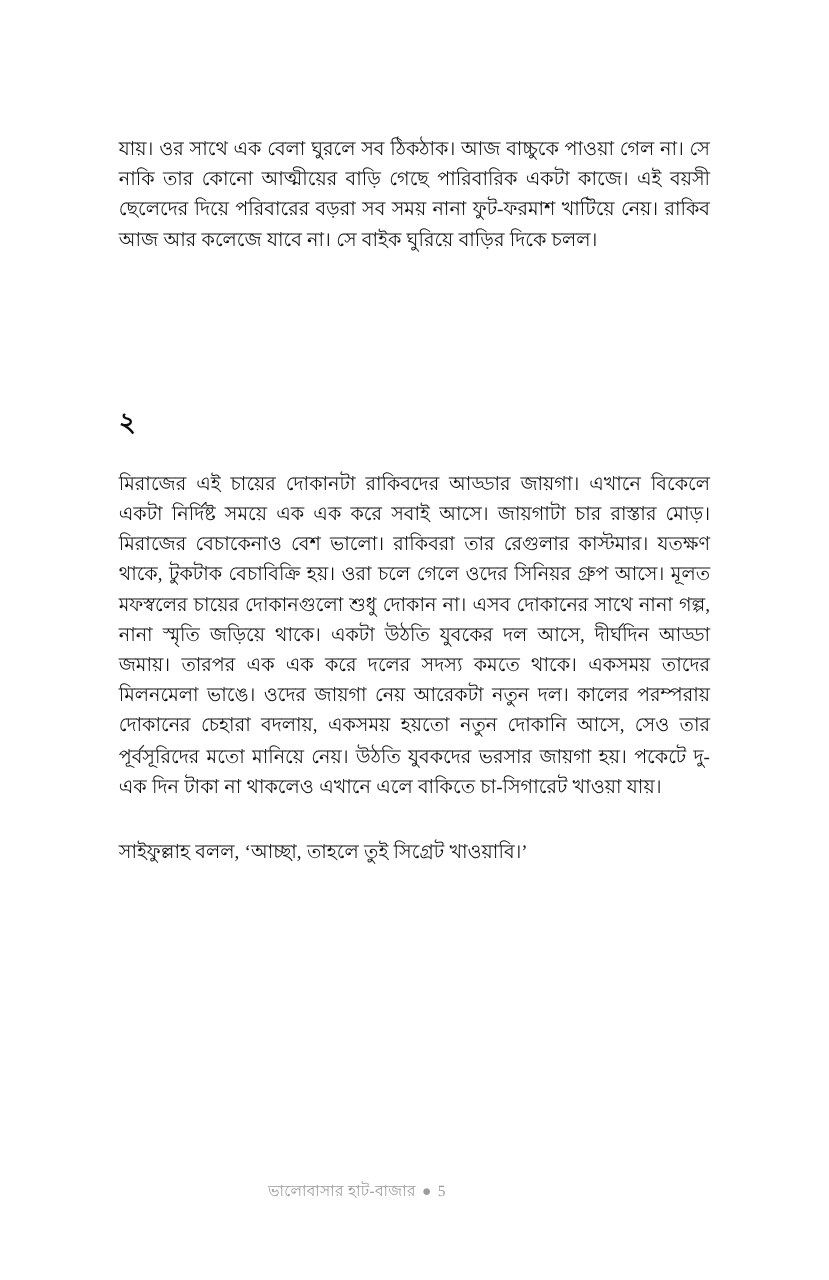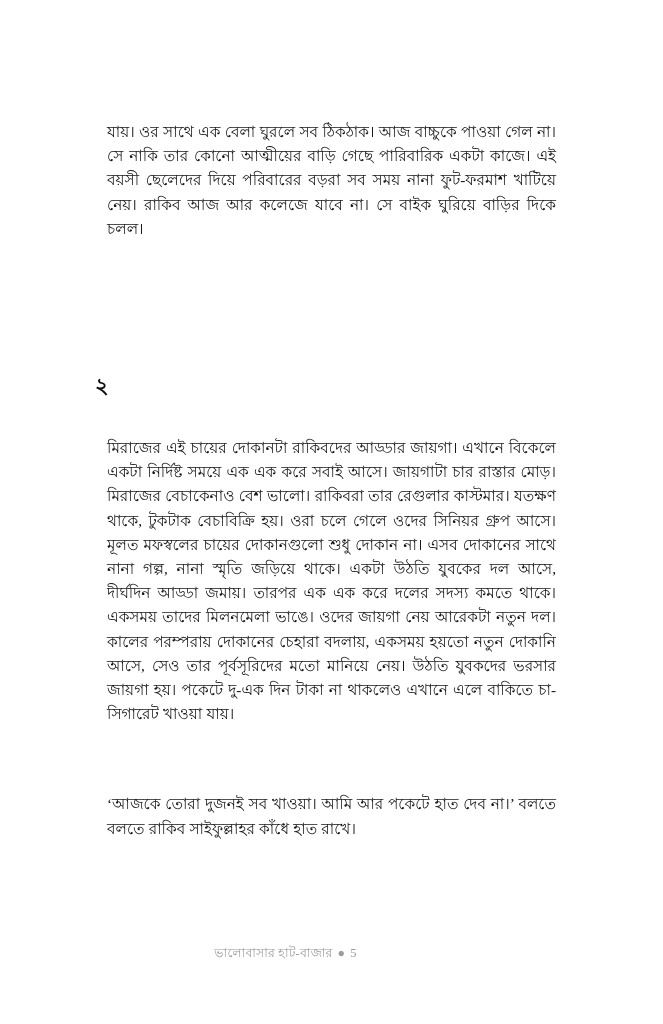--- a/index.html
+++ b/index.html
@@ -23,21 +23,21 @@
     left: 95px;
     top: 108px;
     width: 473px;
   }
 
   .para {
     font-size: 15.3px;
     line-height: 24.2px;
     text-align: justify;
     text-justify: inter-word;
-    margin: 12px;
+    margin: 0;
     color: #141414;
     word-spacing: 0.4px;
   }
 
   .chapter-heading {
     font-size: 21px;
     line-height: 26px;
     font-weight: 700;
     color: #0d0d0d;
     margin: 0;
@@ -88,24 +88,24 @@
 
     <div class="spacer-after-heading"></div>
 
     <p class="para">মিরাজের এই চায়ের দোকানটা রাকিবদের আড্ডার জায়গা। এখানে বিকেলে একটা নির্দিষ্ট সময়ে এক এক করে সবাই আসে। জায়গাটা চার রাস্তার মোড়। মিরাজের বেচাকেনাও বেশ ভালো। রাকিবরা তার রেগুলার কাস্টমার। যতক্ষণ থাকে, টুকটাক বেচাবিক্রি হয়। ওরা চলে গেলে ওদের সিনিয়র গ্রুপ আসে। মূলত মফস্বলের চায়ের দোকানগুলো শুধু দোকান না। এসব দোকানের সাথে নানা গল্প, নানা স্মৃতি জড়িয়ে থাকে। একটা উঠতি যুবকের দল আসে, দীর্ঘদিন আড্ডা জমায়। তারপর এক এক করে দলের সদস্য কমতে থাকে। একসময় তাদের মিলনমেলা ভাঙে। ওদের জায়গা নেয় আরেকটা নতুন দল। কালের পরম্পরায় দোকানের চেহারা বদলায়, একসময় হয়তো নতুন দোকানি আসে, সেও তার পূর্বসূরিদের মতো মানিয়ে নেয়। উঠতি যুবকদের ভরসার জায়গা হয়। পকেটে দু-এক দিন টাকা না থাকলেও এখানে এলে বাকিতে চা-সিগারেট খাওয়া যায়।</p>
 
     <div class="block-gap"></div>
 
 
     <div class="block-gap"></div>
 
+    <p class="para">সাইফুল্লাহ বলল, ‘আচ্ছা, তাহলে তুই সিগ্রেট খাওয়াবি।’</p>
 
     <div class="block-gap"></div>
 
-    <p class="para">‘আজকে তোরা দুজনই সব খাওয়া। আমি আর পকেটে হাত দেব না।’ বলতে বলতে রাকিব সাইফুল্লাহর কাঁধে হাত রাখে।</p>
 
   </div>
 
   <div class="footer">
     <span class="footer-inner">
       <span>ভালোবাসার হাট-বাজার</span><span class="footer-dot">●</span><span>5</span>
     </span>
   </div>
 
 </div>

